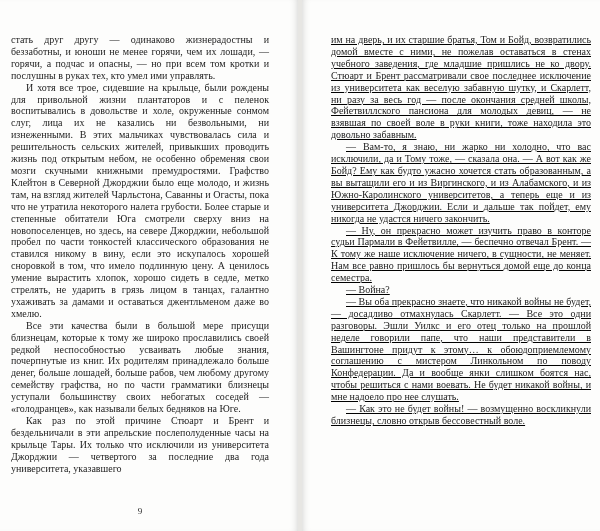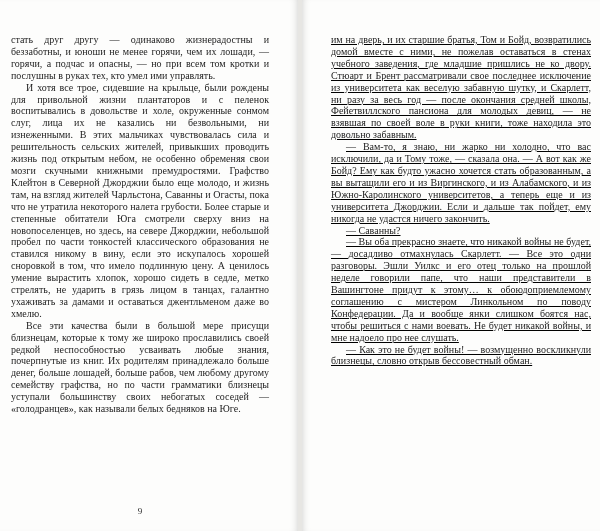--- a/index.html
+++ b/index.html
@@ -67,27 +67,29 @@
 </head>
 <body>
 
 <div class="spread">
 
   <div class="page left">
     <div class="page-text">
         <p lang="ru">стать друг другу — одинаково жизнерадостны и беззаботны, и юноши не менее горячи, чем их лошади, — горячи, а подчас и опасны, — но при всем том кротки и послушны в руках тех, кто умел ими управлять.</p>
         <p lang="ru">И хотя все трое, сидевшие на крыльце, были рождены для привольной жизни плантаторов и с пеленок воспитывались в довольстве и холе, окруженные сонмом слуг, лица их не казались ни безвольными, ни изнеженными. В этих мальчиках чувствовалась сила и решительность сельских жителей, привыкших проводить жизнь под открытым небом, не особенно обременяя свои мозги скучными книжными премудростями. Графство Клейтон в Северной Джорджии было еще молодо, и жизнь там, на взгляд жителей Чарльстона, Саванны и Огасты, пока что не утратила некоторого налета грубости. Более старые и степенные обитатели Юга смотрели сверху вниз на новопоселенцев, но здесь, на севере Джорджии, небольшой пробел по части тонкостей классического образования не ставился никому в вину, если это искупалось хорошей сноровкой в том, что имело подлинную цену. А ценилось умение вырастить хлопок, хорошо сидеть в седле, метко стрелять, не ударить в грязь лицом в танцах, галантно ухаживать за дамами и оставаться джентльменом даже во хмелю.</p>
         <p lang="ru">Все эти качества были в большой мере присущи близнецам, которые к тому же широко прославились своей редкой неспособностью усваивать любые знания, почерпнутые из книг. Их родителям принадлежало больше денег, больше лошадей, больше рабов, чем любому другому семейству графства, но по части грамматики близнецы уступали большинству своих небогатых соседей — «голодранцев», как называли белых бедняков на Юге.</p>
+        <p lang="ru">Как раз по этой причине Стюарт и Брент и бездельничали в эти апрельские послеполуденные часы на крыльце Тары. Их только что исключили из университета Джорджии — четвертого за последние два года университета, указавшего</p>
       </div>
     <div class="page-number">9</div>
   </div>
 
   <div class="page right">
     <div class="page-text">
         <p lang="ru">им на дверь, и их старшие братья, Том и Бойд, возвратились домой вместе с ними, не пожелав оставаться в стенах учебного заведения, где младшие пришлись не ко двору. Стюарт и Брент рассматривали свое последнее исключение из университета как веселую забавную шутку, и Скарлетт, ни разу за весь год — после окончания средней школы, Фейетвиллского пансиона для молодых девиц, — не взявшая по своей воле в руки книги, тоже находила это довольно забавным.</p>
         <p lang="ru">— Вам-то, я знаю, ни жарко ни холодно, что вас исключили, да и Тому тоже, — сказала она. — А вот как же Бойд? Ему как будто ужасно хочется стать образованным, а вы вытащили его и из Виргинского, и из Алабамского, и из Южно-Каролинского университетов, а теперь еще и из университета Джорджии. Если и дальше так пойдет, ему никогда не удастся ничего закончить.</p>
-        <p lang="ru">— Саванны?</p>
+        <p lang="ru">— Ну, он прекрасно может изучить право в конторе судьи Пармали в Фейетвилле, — беспечно отвечал Брент. — К тому же наше исключение ничего, в сущности, не меняет. Нам все равно пришлось бы вернуться домой еще до конца семестра.</p>
+        <p lang="ru">— Война?</p>
         <p lang="ru">— Вы оба прекрасно знаете, что никакой войны не будет, — досадливо отмахнулась Скарлетт. — Все это одни разговоры. Эшли Уилкс и его отец только на прошлой неделе говорили папе, что наши представители в Вашингтоне придут к этому… к обоюдоприемлемому соглашению с мистером Линкольном по поводу Конфедерации. Да и вообще янки слишком боятся нас, чтобы решиться с нами воевать. Не будет никакой войны, и мне надоело про нее слушать.</p>
-        <p lang="ru">— Как это не будет войны! — возмущенно воскликнули близнецы, словно открыв бессовестный обман.</p>
+        <p lang="ru">— Как это не будет войны! — возмущенно воскликнули близнецы, словно открыв бессовестный воле.</p>
       </div>
   </div>
 
 </div>
 
 </body></html>

